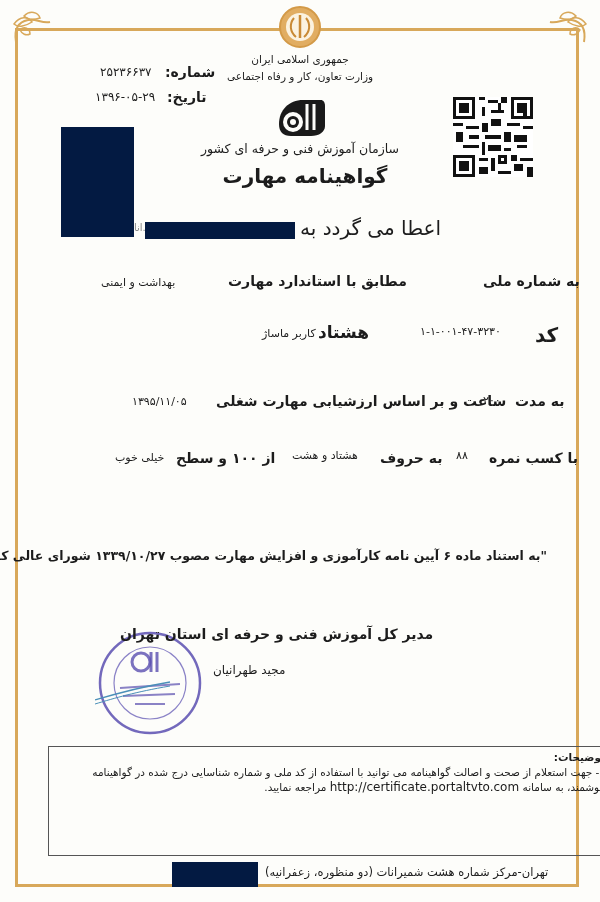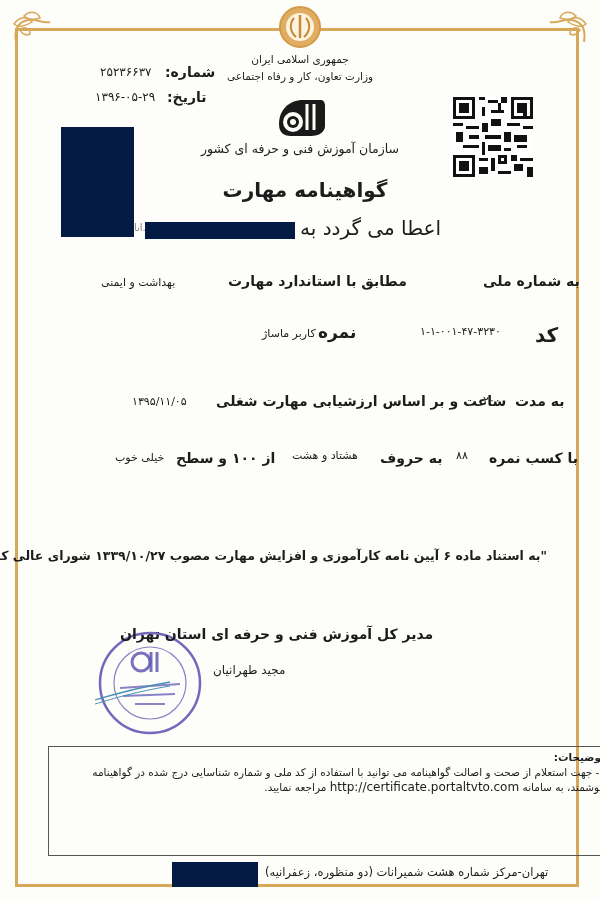--- a/index.html
+++ b/index.html
@@ -21,21 +21,21 @@
     .bold { font-weight: bold; }
     .hdr1 { left: 238px; top: 53px; width: 124px; text-align: center; font-size: 10.5px; }
     .hdr2 { left: 225px; top: 70px; width: 150px; text-align: center; font-size: 10.5px; }
     .logo { position: absolute; left: 273px; top: 96px; width: 54px; height: 42px; }
     .org { left: 200px; top: 141px; width: 200px; text-align: center; font-size: 12.5px; }
     .num-label { left: 165px; top: 64px; font-size: 14px; font-weight: bold; }
     .num-val { left: 100px; top: 65px; font-size: 12px; direction: ltr; }
     .date-label { left: 167px; top: 89px; font-size: 14px; font-weight: bold; }
     .date-val { left: 95px; top: 90px; font-size: 12px; direction: ltr; }
     .qr { position: absolute; left: 453px; top: 97px; width: 80px; height: 80px; }
-    .title { left: 205px; top: 164px; width: 200px; text-align: center; font-size: 20px; font-weight: bold; margin-top: 14px; }
+    .title { left: 205px; top: 164px; width: 200px; text-align: center; font-size: 20px; font-weight: bold; }
     .awarded { left: 300px; top: 216px; font-size: 20px; font-weight: normal; }
     .redact { position: absolute; background: #031a42; }
     .r1 { left: 61px; top: 127px; width: 73px; height: 110px; }
     .r2 { left: 145px; top: 222px; width: 150px; height: 17px; }
     .faint { left: 134px; top: 222px; font-size: 10px; color: #888; }
     .row-label { font-size: 14px; font-weight: bold; }
     .row-val { font-size: 11px; }
     .basis { left: 57px; top: 548px; width: 490px; text-align: center; font-size: 12.5px; font-weight: bold; }
     .sign-title { left: 120px; top: 626px; font-size: 14px; font-weight: bold; }
     .sign-name { left: 213px; top: 663px; font-size: 12px; }
@@ -149,21 +149,21 @@
 <div class="abs awarded">اعطا می گردد به</div>
 <div class="abs faint">...انا</div>
 <div class="redact r2"></div>
 
 <div class="abs row-label" style="left:483px; top:273px;">به شماره ملی</div>
 <div class="abs row-label" style="left:228px; top:273px;">مطابق با استاندارد مهارت</div>
 <div class="abs row-val" style="left:101px; top:276px;">بهداشت و ایمنی</div>
 
 <div class="abs bold" style="left:535px; top:323px; font-size:20px;">کد</div>
 <div class="abs row-val" style="left:420px; top:325px; direction:ltr;">۱-۱-۰۰۱-۴۷-۳۲۳۰</div>
-<div class="abs bold" style="left:318px; top:322px; font-size:17px;">نمره</div>
+<div class="abs bold" style="left:318px; top:322px; font-size:17px;">هشتاد</div>
 <div class="abs row-val" style="left:262px; top:327px;">کاربر ماساژ</div>
 
 <div class="abs row-label" style="left:515px; top:393px;">به مدت</div>
 <div class="abs row-val" style="left:483px; top:394px;">۲۰۰</div>
 <div class="abs row-label" style="left:216px; top:393px;">ساعت و بر اساس ارزشیابی مهارت شغلی</div>
 <div class="abs row-val" style="left:132px; top:395px; direction:ltr;">۱۳۹۵/۱۱/۰۵</div>
 
 <div class="abs row-label" style="left:489px; top:450px;text-align:center;">با کسب نمره</div>
 <div class="abs row-val" style="left:456px; top:449px;">۸۸</div>
 <div class="abs row-label" style="left:380px; top:450px;">به حروف</div>

